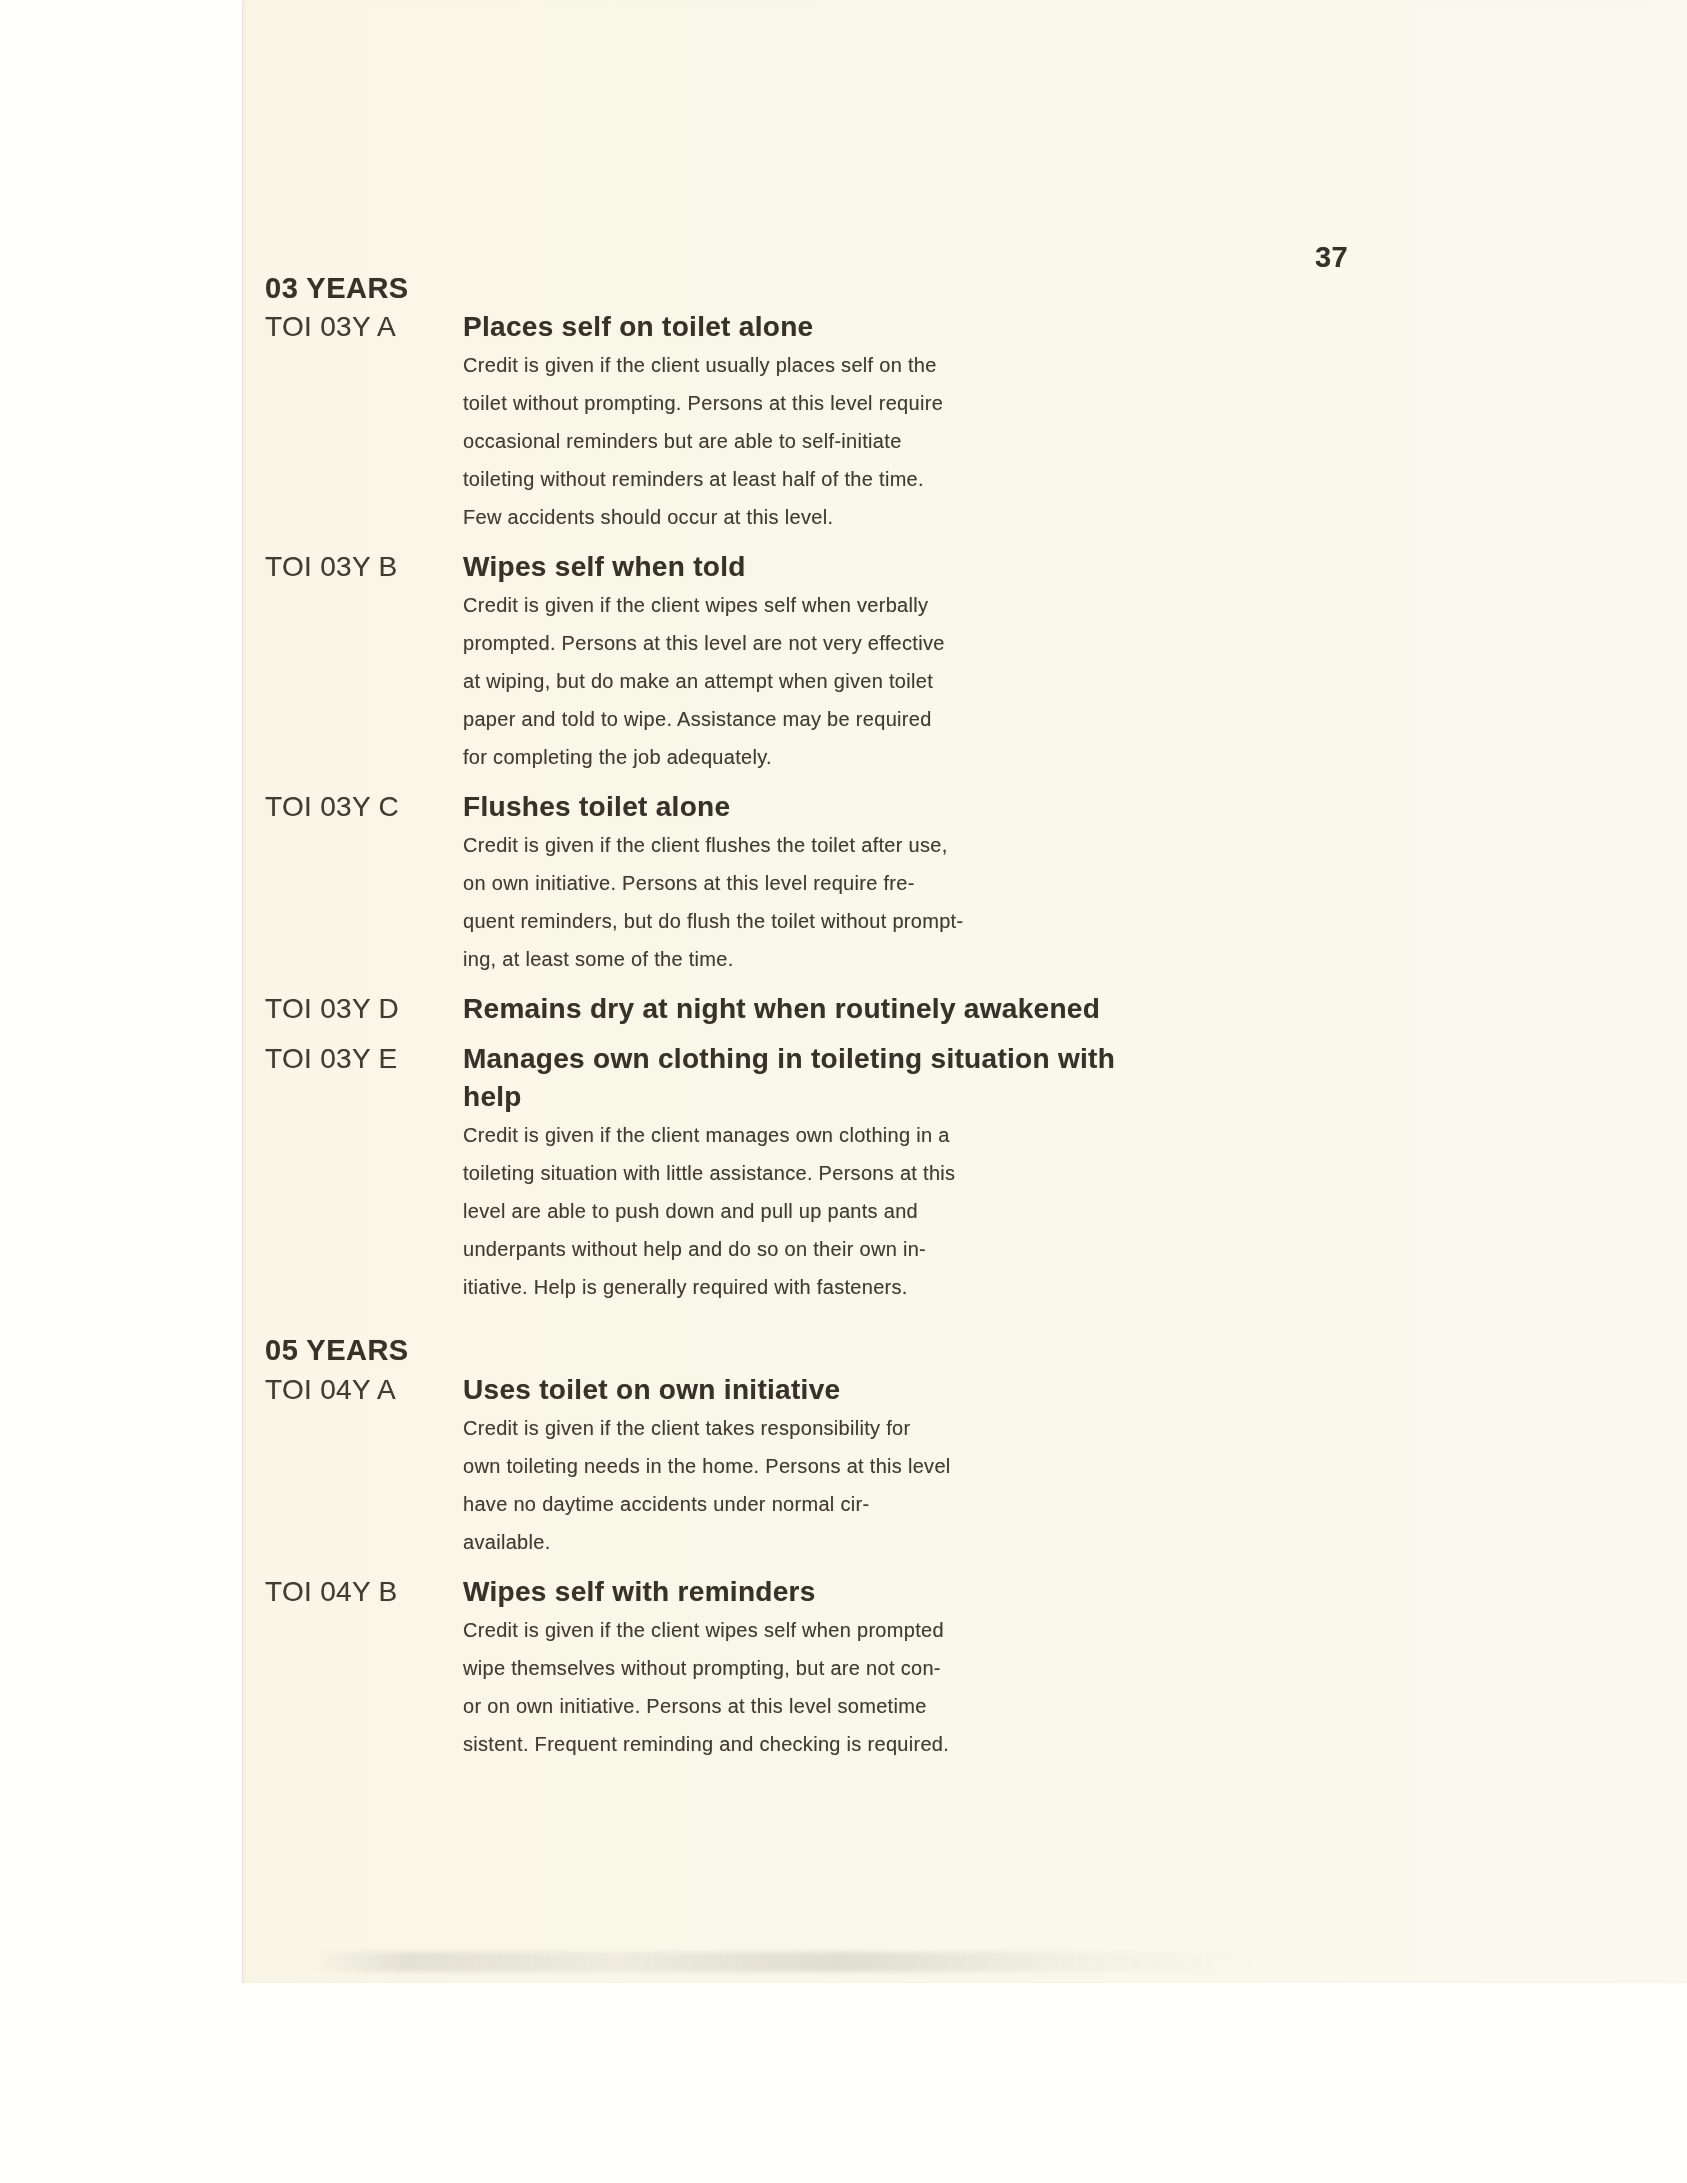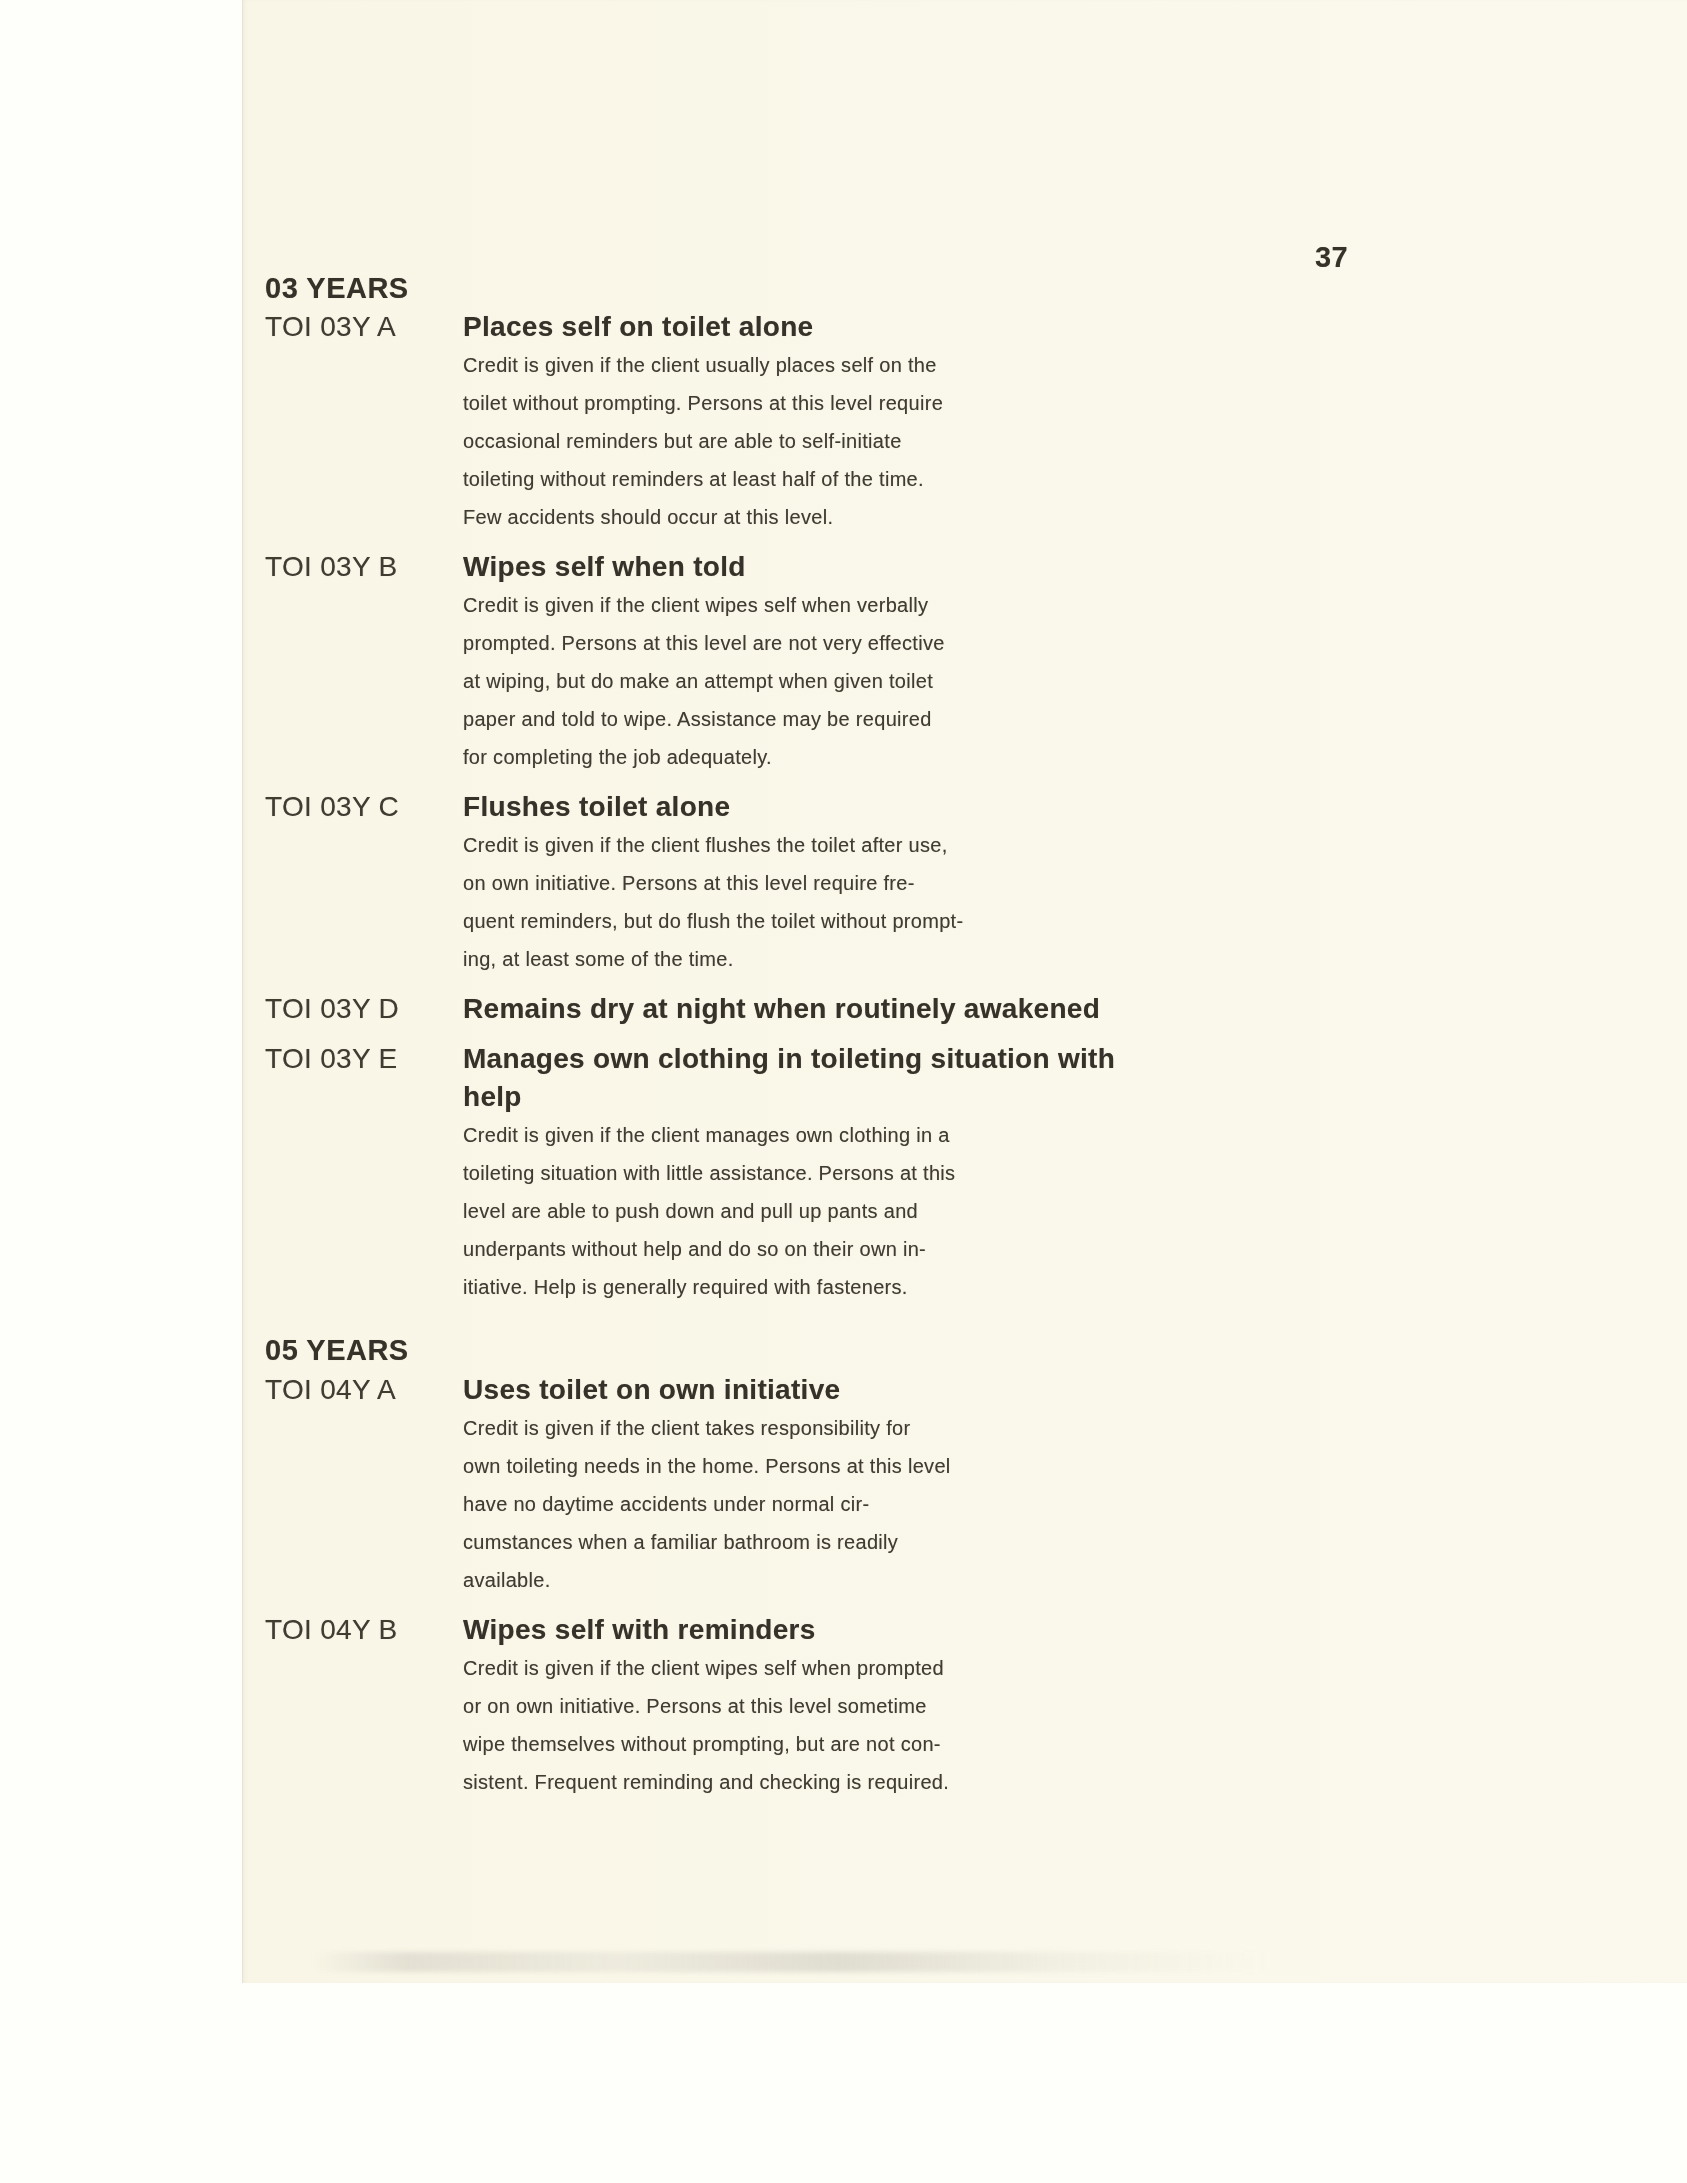--- a/index.html
+++ b/index.html
@@ -169,35 +169,34 @@
         <div class="item">
           <div class="code">TOI 04Y A</div>
           <div class="text">
             <div class="title">
               <div class="line">Uses toilet on own initiative</div>
             </div>
             <div class="body">
               <div class="line">Credit is given if the client takes responsibility for</div>
               <div class="line">own toileting needs in the home. Persons at this level</div>
               <div class="line">have no daytime accidents under normal cir-</div>
-              <div class="line">cumstances when a familiar bathroom is readily</div>
               <div class="line">available.</div>
             </div>
           </div>
         </div>
         <div class="item">
           <div class="code">TOI 04Y B</div>
           <div class="text">
             <div class="title">
               <div class="line">Wipes self with reminders</div>
             </div>
             <div class="body">
               <div class="line">Credit is given if the client wipes self when prompted</div>
+              <div class="line">wipe themselves without prompting, but are not con-</div>
               <div class="line">or on own initiative. Persons at this level sometime</div>
-              <div class="line">wipe themselves without prompting, but are not con-</div>
               <div class="line">sistent. Frequent reminding and checking is required.</div>
             </div>
           </div>
         </div>
       </div>
     </div>
 </div>
 
 
 </body></html>

